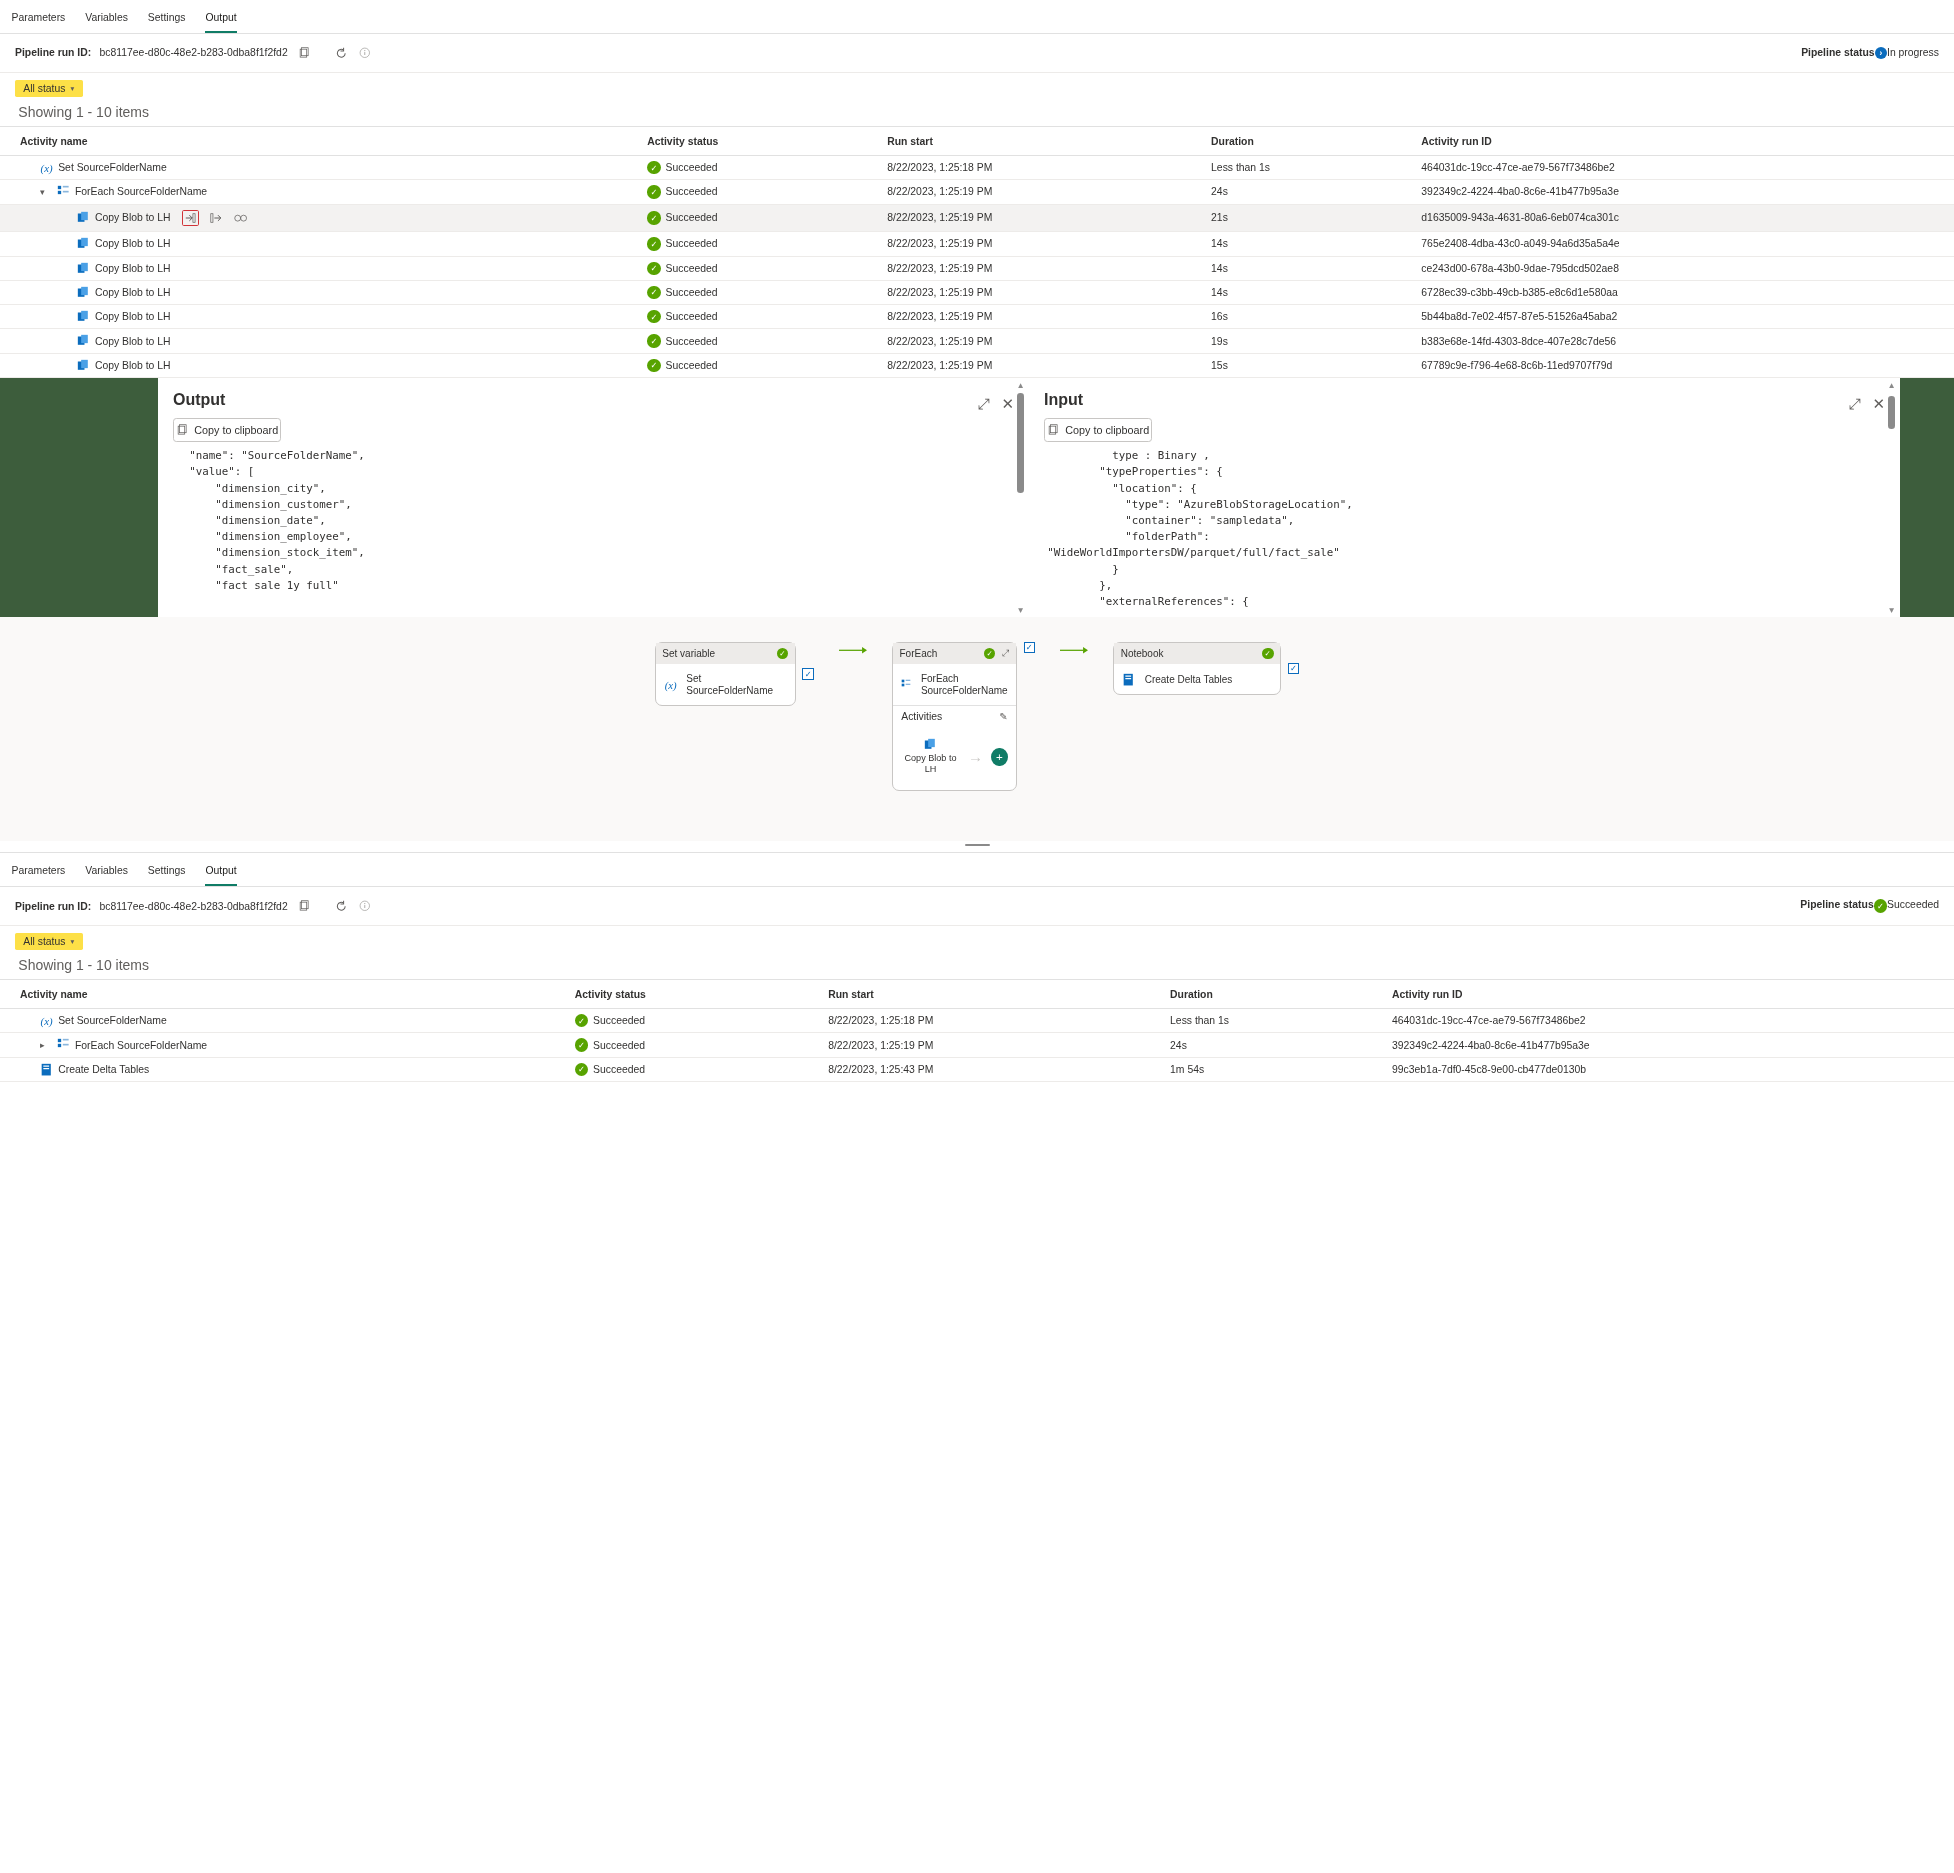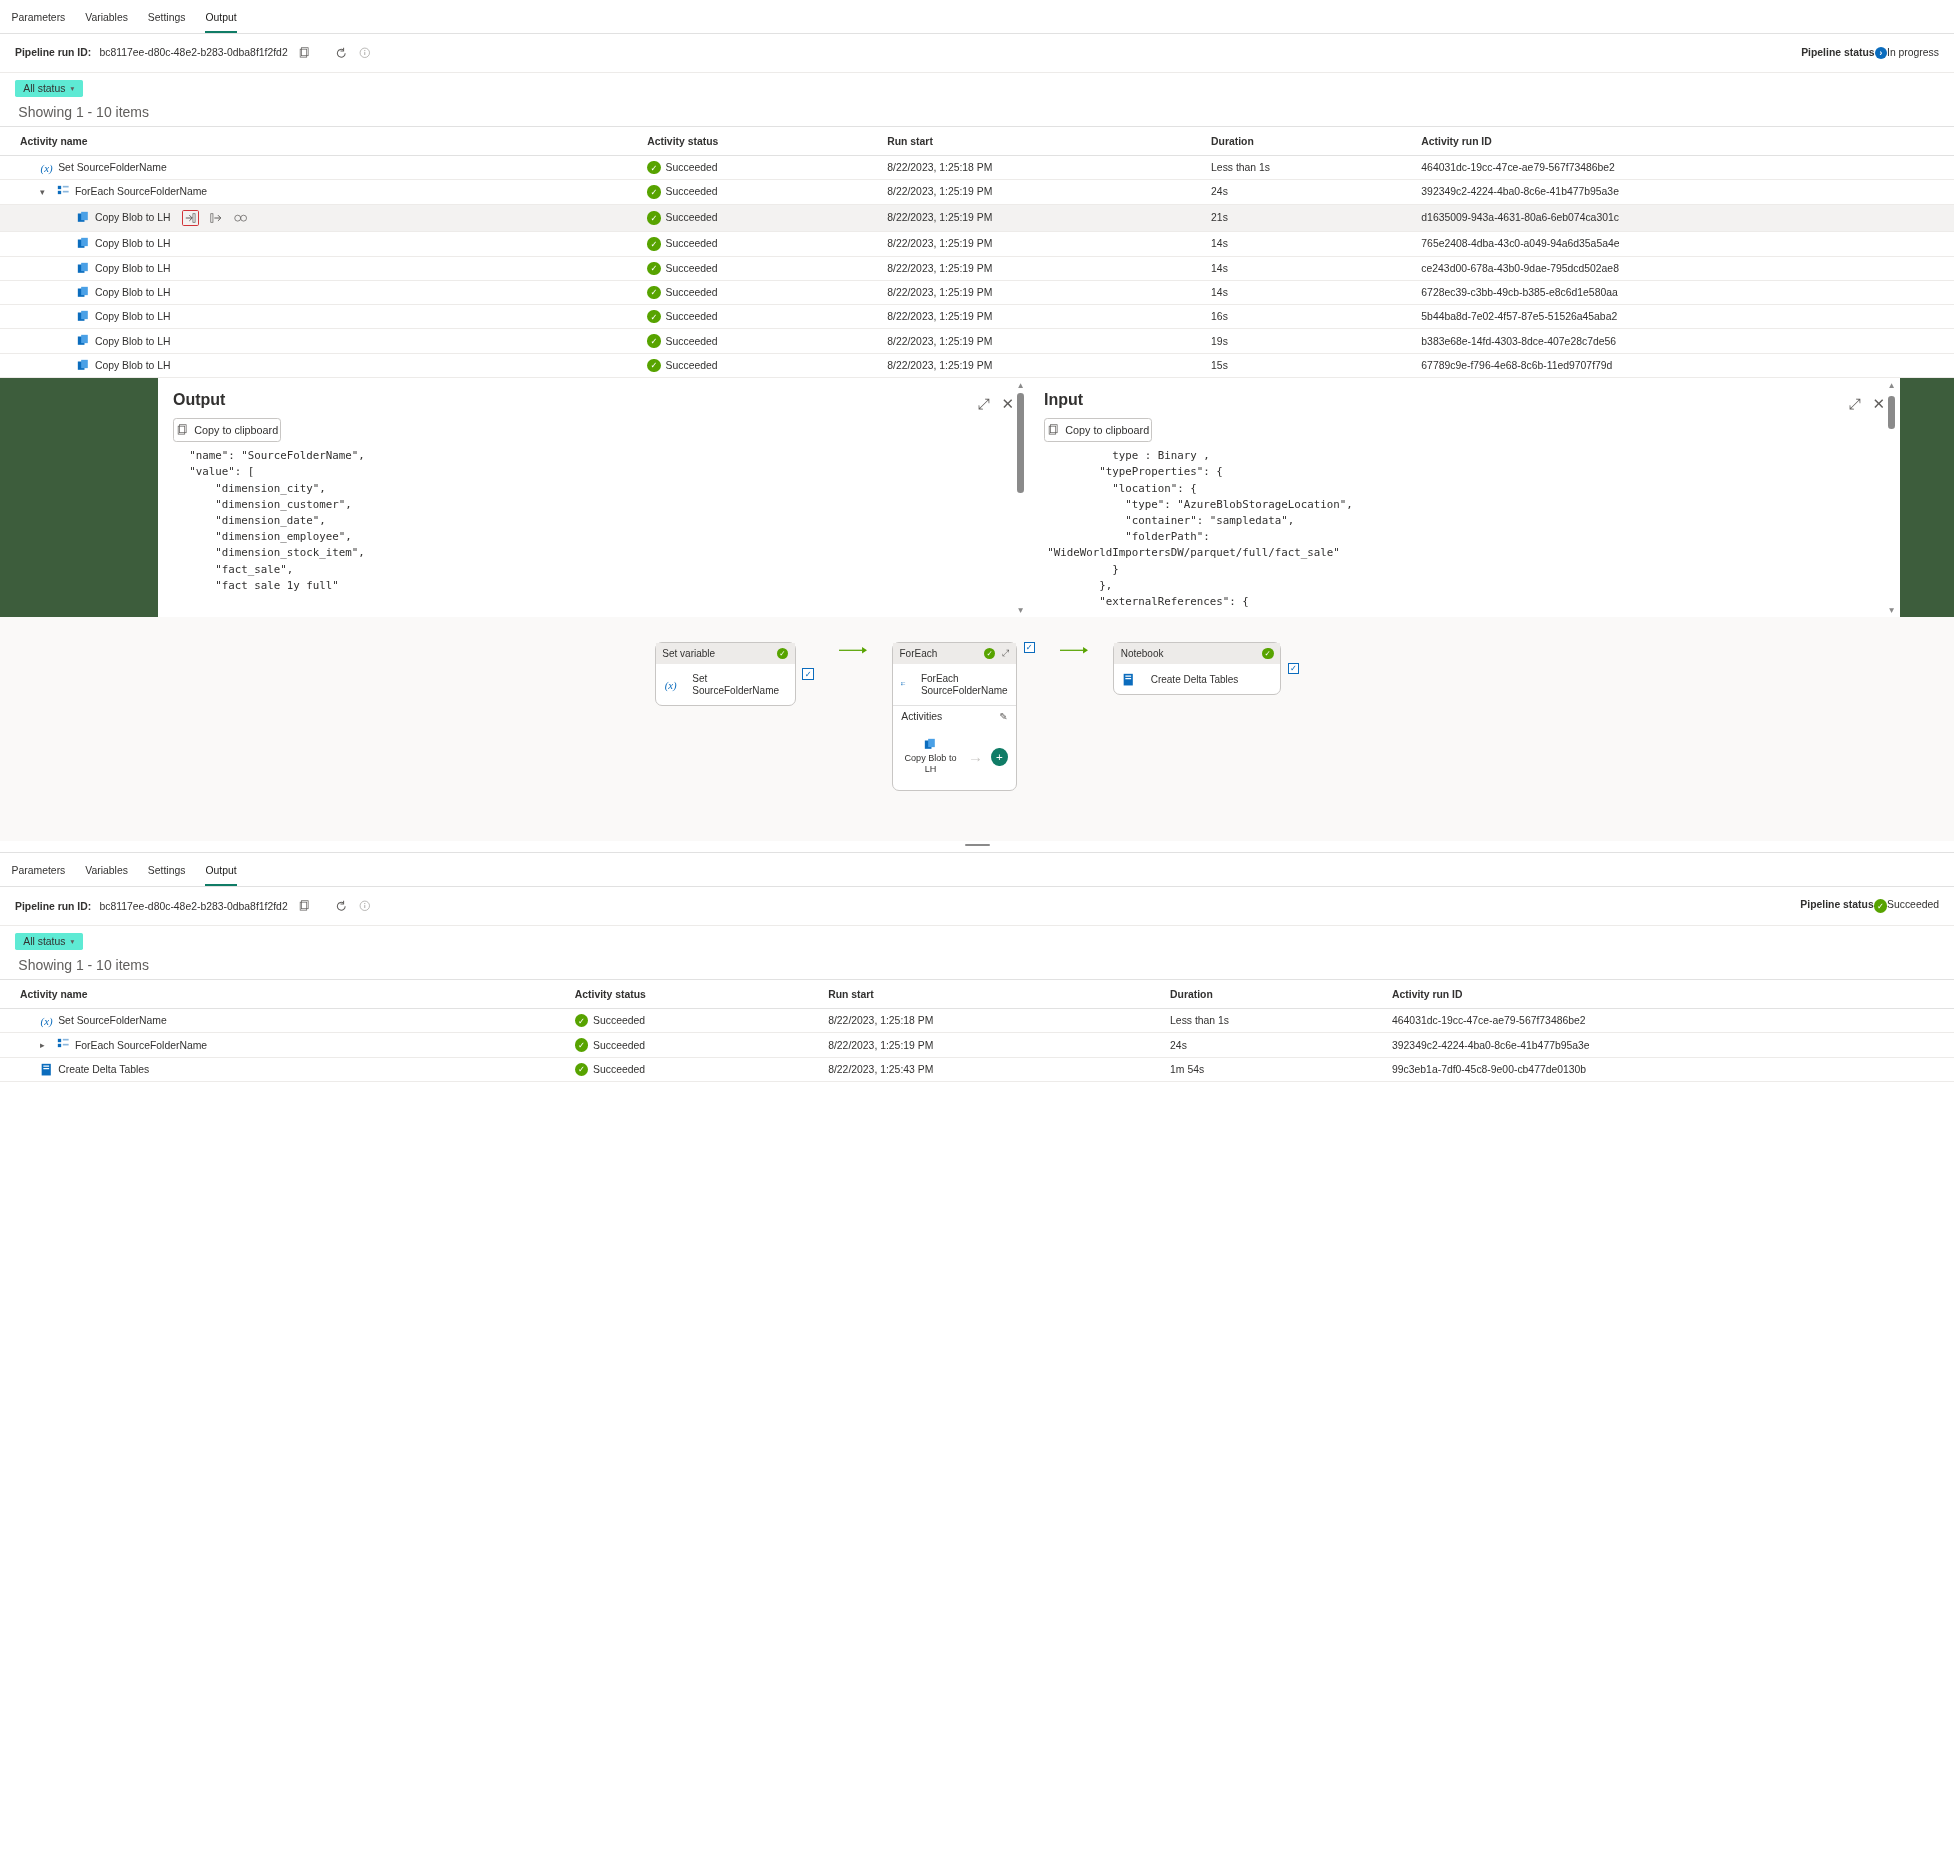--- a/index.html
+++ b/index.html
@@ -16,21 +16,21 @@
   .infobar .runid { color: #323130; }
   .icon-btn { width: 15px; height: 15px; display: inline-flex; align-items: center; justify-content: center; cursor: pointer; }
   .status-block { margin-left: auto; display: flex; align-items: flex-start; gap: 0; }
   .circle { width: 12.5px; height: 12.5px; border-radius: 50%; display: inline-flex; align-items: center; justify-content: center; font-size: 8.3px; font-weight: bold; color: #fff; }
   .circle.blue { background: #0b6cbd; }
   .ok { width: 13.3px; height: 13.3px; border-radius: 50%; background: #57a300; display: inline-flex; align-items: center; justify-content: center; font-size: 8.3px; color: #fff; }
   .ok::before { content: "✓"; }
 
   
   .filterbar { padding: 6.6px 15px 3.3px 15px; }
-  .chip { display: inline-flex; align-items: center; gap: 5px; background: #5eead4; padding: 3.3px 8.3px; border-radius: 1.7px; font-size: 10.4px; cursor: pointer; }
+  .chip { display: inline-flex; align-items: center; gap: 5px; background: #fde047; padding: 3.3px 8.3px; border-radius: 1.7px; font-size: 10.4px; cursor: pointer; }
   .caret { font-size: 7.5px; color: #605e5c; }
   .counter { padding: 3.3px 18.3px 6.6px 18.3px; color: #605e5c; font-size: 14px; }
 
   
   .tbl { width: 100%; border-collapse: collapse; }
   .tbl th { text-align: left; font-weight: 600; padding: 8.3px 6.6px 8.3px 20px; border-bottom: 0.8px solid #e1e1e1; border-top: 0.8px solid #e1e1e1; font-size: 10.4px; }
   .tbl td { text-align: left; padding: 5px 6.6px 5px 20px; border-bottom: 0.8px solid #edebe9; font-size: 10.4px; vertical-align: middle; }
   .tbl tr.highlight { background: #f3f2f1; }
   .name-cell { display: flex; align-items: center; gap: 5px; }
   .indent1 { padding-left: 3.3px; }
@@ -60,21 +60,21 @@
   .scrollarrow.top { top: 1.7px; }
   .scrollarrow.bot { bottom: 1.7px; }
   .dark-left { width: 158px; background: #3d5d3c; }
   .dark-right { width: 54px; background: #3d5d3c; }
 
   
   .canvas { background: #faf9f8; padding: 25px 0 50px 0; display: flex; justify-content: center; align-items: flex-start; gap: 25px; position: relative; }
   .node { background: #fff; border: 0.8px solid #c8c6c4; border-radius: 7px; min-width: 125px; }
   .node-head { background: #edebe9; padding: 5px 6.6px; font-size: 10px; display: flex; align-items: center; gap: 5px; }
   .node-head .ok { margin-left: auto; width: 11.6px; height: 11.6px; font-size: 7.5px; }
-  .node-body { padding: 8.3px; display: flex; align-items: center; gap: 15px; font-size: 10px; }
+  .node-body { padding: 8.3px; display: flex; align-items: center; gap: 9px; font-size: 10px; }
   .node-sub { border-top: 0.8px solid #e1e1e1; }
   .activities-head { padding: 5px 8.3px; display: flex; align-items: flex-start; }
   .pencil { margin-left: auto; color: #605e5c; font-size: 10px; }
   .act-body { padding: 11.6px 8.3px 15px 8.3px; display: flex; align-items: center; justify-content: center; gap: 8.3px; }
   .act-body .small { font-size: 9.1px; text-align: center; line-height: 1.2; }
   .plus-circle { width: 18.3px; height: 18.3px; border-radius: 50%; background: #107c66; color: #fff; display: inline-flex; align-items: center; justify-content: center; font-size: 11.6px; }
   .arrow-thin { color: #c8c6c4; font-size: 15px; }
   .conn { color: #57a300; display: flex; align-items: center; }
   .checkbox-mini { width: 11.6px; height: 11.6px; border: 0.8px solid #0b6cbd; display: inline-flex; align-items: center; justify-content: center; font-size: 8.3px; color: #0b6cbd; background: #fff; margin-left: 3.3px; }
   .expand-ico { font-size: 9.1px; color: #605e5c; margin-left: 1.7px; }

